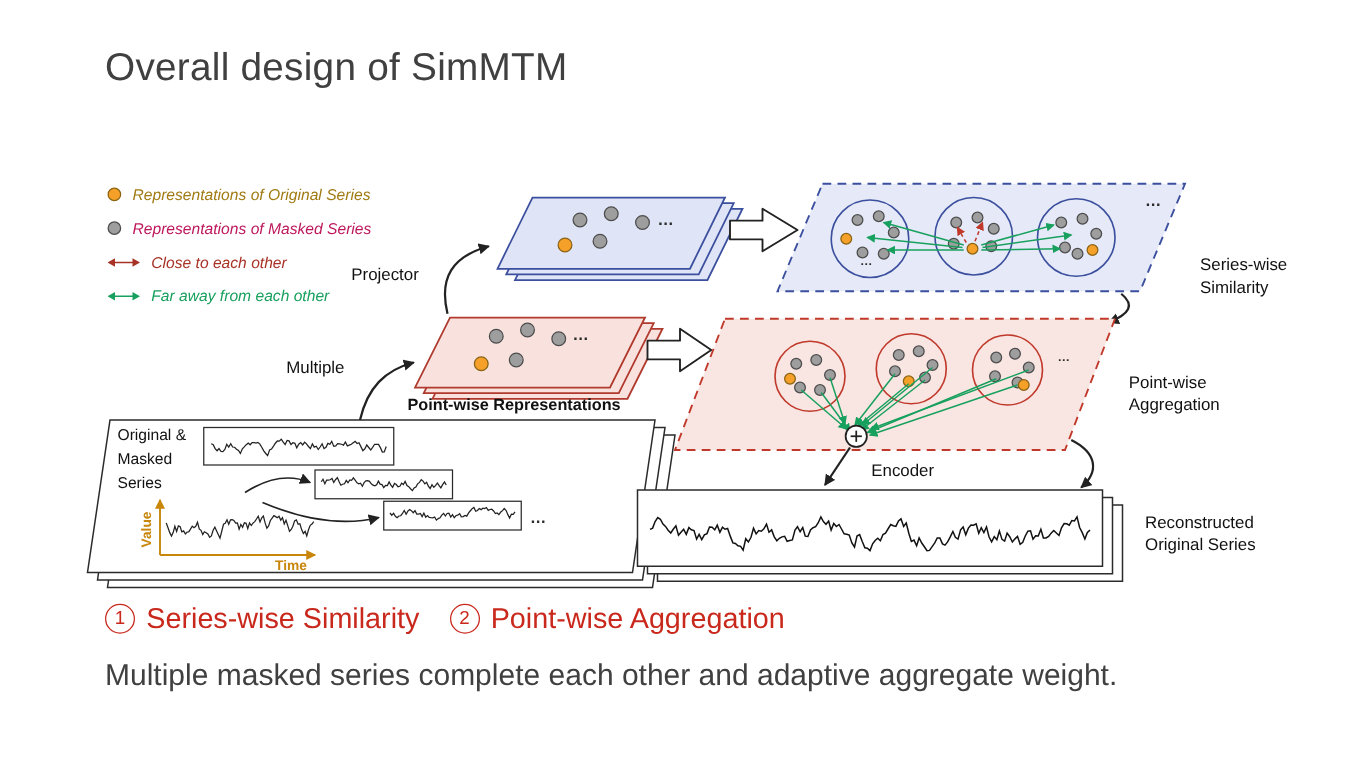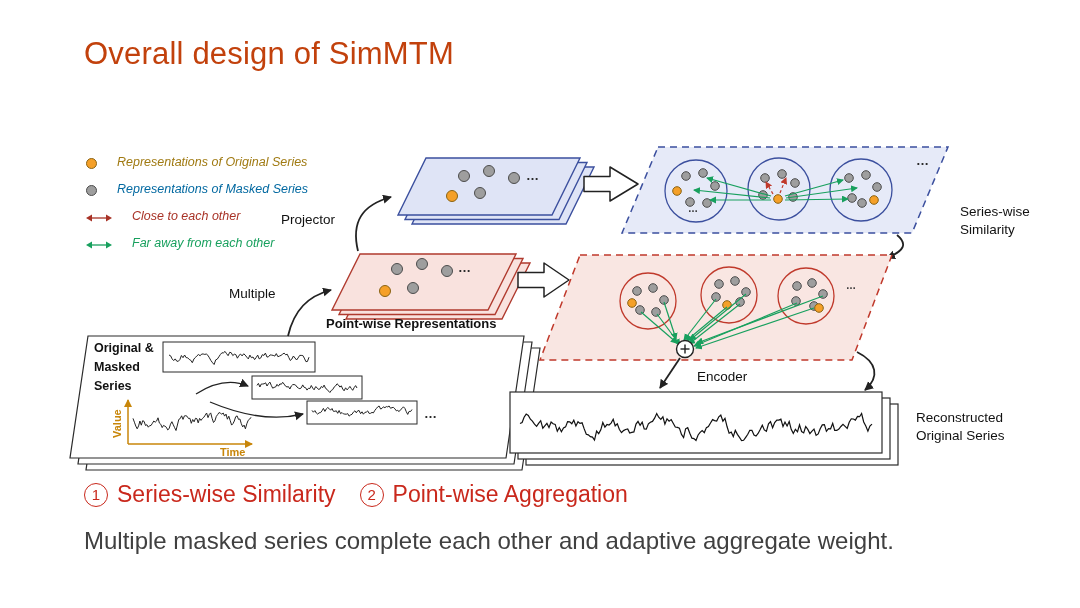--- a/index.html
+++ b/index.html
@@ -1,26 +1,26 @@
 <!DOCTYPE html>
 <html><head>
 <meta charset="utf-8">
 <style>
   *{margin:0;padding:0;box-sizing:border-box}
   html,body{background:#fff}
   body{font-family:"Liberation Sans","DejaVu Sans",sans-serif}
   .stage{position:relative;width:1080px;height:608px;background:#fff;overflow:hidden}
-  .title{position:absolute;left:84px;top:36px;font-size:31px;font-weight:500;color:#c2410c;letter-spacing:.2px}
+  .title{position:absolute;left:84px;top:36px;font-size:31px;font-weight:500;color:#404040;letter-spacing:.2px}
   .legend{position:absolute;left:86px;top:142px}
-  .lrow{display:flex;align-items:flex-end;height:27px;gap:20px}
+  .lrow{display:flex;align-items:center;height:27px;gap:9px}
   .dot{width:11px;height:11px;border-radius:50%;display:inline-block;flex:0 0 auto}
   .dot.orange{background:#f5a028;border:1.5px solid #8a6313}
   .dot.gray{background:#9e9e9e;border:1.5px solid #4c4c4c}
   .ltext{font-size:12.5px;font-style:italic;white-space:nowrap}
-  .c-gold{color:#a07a12}.c-gray{color:#0369a1}.c-red{color:#a83226}.c-green{color:#18a05e}
+  .c-gold{color:#a07a12}.c-gray{color:#be185d}.c-red{color:#a83226}.c-green{color:#18a05e}
   .diagram{position:absolute;left:0;top:0}
   .lbl{position:absolute;font-size:13.5px;color:#111;white-space:pre-line;line-height:1.35}
   .lbl.bold{font-weight:700;font-size:13px}
   .plane{fill:#fff;stroke:#2b2b2b;stroke-width:1.2}
   .sbox{fill:#fff;stroke:#2b2b2b;stroke-width:1}
   .wave{fill:none;stroke:#222;stroke-width:1}
   .wave2{fill:none;stroke:#111;stroke-width:1.2}
   .axis{stroke:#c8860a;stroke-width:1.5}
   .axis-label{font-size:11px;font-weight:600;fill:#c8860a}
   .thin-arrow{fill:none;stroke:#222;stroke-width:1.3}
@@ -250,25 +250,27 @@
       <rect class="wrect" x="510" y="392" width="372" height="61" transform="translate(16,12)"></rect>
       <rect class="wrect" x="510" y="392" width="372" height="61" transform="translate(8,6)"></rect>
       <rect class="wrect" x="510" y="392" width="372" height="61"></rect>
       <polyline class="wave2" points="520.0,423.5 522.1,422.5 524.1,417.2 526.2,414.1 528.3,415.4 530.4,419.2 532.4,421.1 534.5,424.2 536.6,426.4 538.6,423.4 540.7,420.7 542.8,428.2 544.8,425.8 546.9,423.4 549.0,427.5 551.1,422.1 553.1,423.8 555.2,424.4 557.3,431.3 559.3,427.5 561.4,431.7 563.5,427.9 565.6,426.9 567.6,421.6 569.7,421.8 571.8,423.8 573.8,420.1 575.9,425.9 578.0,421.7 580.0,423.4 582.1,422.8 584.2,428.9 586.3,434.3 588.3,434.8 590.4,436.6 592.5,437.1 594.5,440.1 596.6,431.0 598.7,433.6 600.8,429.8 602.8,422.6 604.9,427.1 607.0,424.5 609.0,425.0 611.1,423.1 613.2,419.3 615.2,425.8 617.3,423.9 619.4,429.5 621.5,432.6 623.5,430.6 625.6,429.5 627.7,429.0 629.7,433.0 631.8,432.4 633.9,431.9 636.0,424.1 638.0,421.4 640.1,425.4 642.2,422.1 644.2,428.9 646.3,429.2 648.4,423.9 650.4,422.2 652.5,421.4 654.6,418.2 656.7,413.5 658.7,417.2 660.8,419.4 662.9,416.8 664.9,424.1 667.0,418.8 669.1,421.2 671.2,419.6 673.2,423.2 675.3,427.0 677.4,427.4 679.4,428.1 681.5,434.4 683.6,437.6 685.6,428.8 687.7,427.7 689.8,433.2 691.9,438.2 693.9,438.6 696.0,440.5 698.1,435.0 700.1,432.4 702.2,430.6 704.3,432.6 706.4,427.6 708.4,426.5 710.5,423.0 712.6,419.6 714.6,420.6 716.7,421.1 718.8,416.8 720.8,415.0 722.9,421.2 725.0,418.4 727.1,426.8 729.1,433.2 731.2,432.1 733.3,436.6 735.3,430.4 737.4,434.4 739.5,437.4 741.6,440.5 743.6,440.3 745.7,437.3 747.8,434.3 749.8,430.3 751.9,430.3 754.0,435.1 756.0,436.1 758.1,433.5 760.2,429.5 762.3,425.2 764.3,429.9 766.4,431.3 768.5,423.8 770.5,421.6 772.6,427.8 774.7,422.5 776.8,420.0 778.8,420.1 780.9,419.1 783.0,426.6 785.0,422.1 787.1,426.0 789.2,421.5 791.2,429.4 793.3,433.4 795.4,429.3 797.5,431.8 799.5,424.8 801.6,431.5 803.7,432.9 805.7,426.5 807.8,429.4 809.9,433.6 812.0,431.1 814.0,429.1 816.1,435.4 818.2,433.9 820.2,428.8 822.3,424.9 824.4,424.6 826.4,431.3 828.5,428.6 830.6,428.8 832.7,423.4 834.7,430.4 836.8,430.4 838.9,429.1 840.9,426.5 843.0,424.4 845.1,426.4 847.2,428.4 849.2,422.3 851.3,418.8 853.4,419.0 855.4,420.1 857.5,416.4 859.6,416.7 861.6,413.5 863.7,422.0 865.8,426.1 867.9,431.2 869.9,426.0 872.0,424.1"></polyline>
     </g>
   </svg>
 
   <div class="lbl" style="left:281px;top:211px">Projector</div>
   <div class="lbl" style="left:229px;top:285px">Multiple</div>
   <div class="lbl bold" style="left:326px;top:315px">Point-wise Representations</div>
-  <div class="lbl" style="left:94px;top:339px;font-size:12.5px;line-height:1.5;font-weight:700">Original &amp;
+  <div class="lbl" style="left:94px;top:339px;font-size:12.5px;line-height:1.5;font-weight:400">Original &amp;
 Masked
 Series</div>
   <div class="lbl" style="left:960px;top:203px">Series-wise
 Similarity</div>
+  <div class="lbl" style="left:903px;top:297px">Point-wise
+Aggregation</div>
   <div class="lbl" style="left:697px;top:368px">Encoder</div>
   <div class="lbl" style="left:916px;top:409px">Reconstructed
 Original Series</div>
 
   <div class="point-line">
     <span class="circ-num">1</span>
     <span>Series-wise Similarity</span>
     <span class="spacer"></span>
     <span class="circ-num">2</span>
     <span>Point-wise Aggregation</span>

